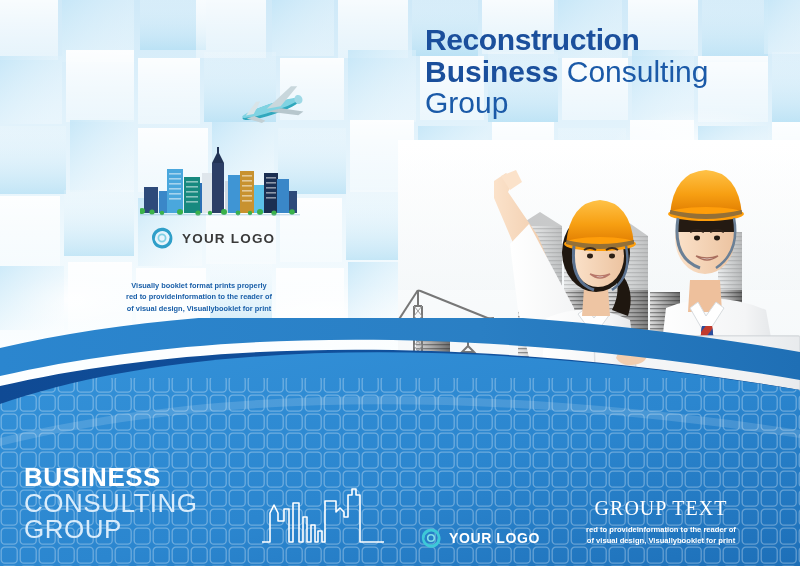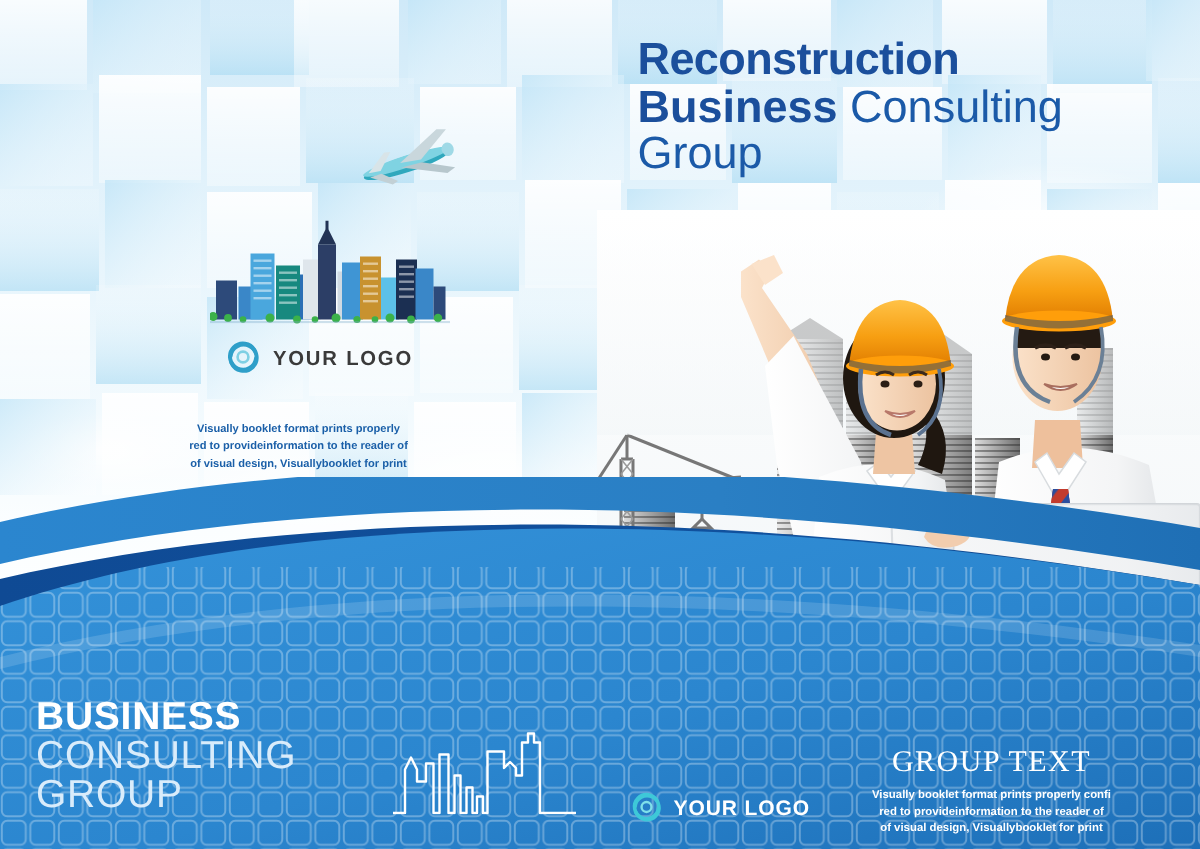--- a/index.html
+++ b/index.html
@@ -503,21 +503,20 @@
         <path d="M4 14.6 A8 8 0 1 0 3.4 10.6"></path>
       </g>
       <circle cx="11" cy="11" r="3.3" fill="none" stroke="#7fe0ea" stroke-width="1.6"></circle>
     </svg>
     <span class="txt">YOUR LOGO</span>
   </div>
 
   <div class="br-block">
     <div class="yt">GROUP TEXT</div>
     <div class="small">
-      <div>Visually booklet format prints properly confi</div>
       <div>red to provideinformation to the reader of</div>
       <div>of visual design, Visuallybooklet for print</div>
     </div>
   </div>
 
   <div class="brand">
     <svg width="24" height="24" viewBox="0 0 22 22">
       <g fill="none" stroke="#2f9fc9" stroke-width="2.4" stroke-linecap="round">
         <path d="M18.2 7.2 A8 8 0 1 0 19 11.6"></path>
         <path d="M4 14.6 A8 8 0 1 0 3.4 10.6"></path>

